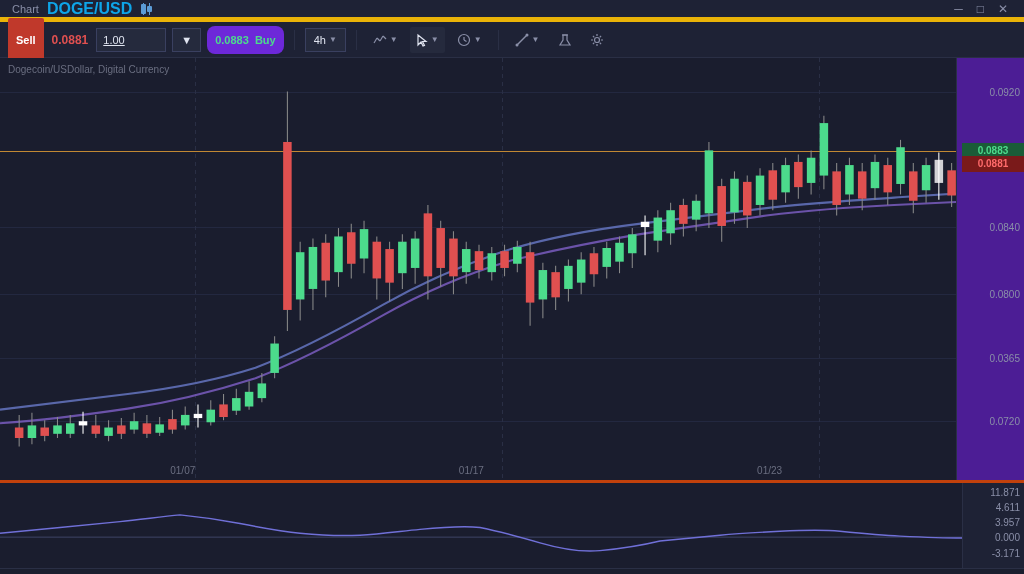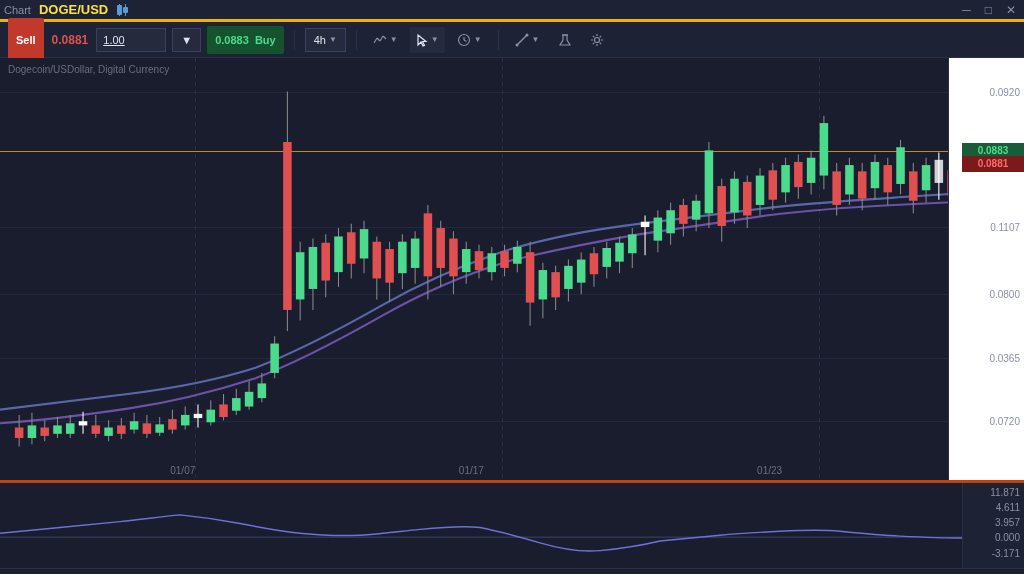--- a/index.html
+++ b/index.html
@@ -13,35 +13,35 @@
       font-size: 11px;
     }
 
     
     .title-bar {
       background: #1e2235;
       height: 22px;
       display: flex;
       align-items: center;
       justify-content: space-between;
-      padding: 0 4px;
-      border-bottom: 3px solid #eab308;
+      padding: 0 12px;
+      border-bottom: 5px solid #eab308;
     }
     .title-bar-left {
       display: flex;
       align-items: center;
       gap: 8px;
     }
     .title-bar-title {
       color: #8a8fa8;
       font-size: 11px;
     }
     .title-bar-symbol {
-      color: #fde047;
-      font-size: 13px;
+      color: #0ea5e9;
+      font-size: 16px;
       font-weight: bold;
     }
     .title-bar-icon {
       width: 16px;
       height: 14px;
       display: flex;
       align-items: center;
       justify-content: center;
       color: #5b9bd5;
       font-size: 10px;
@@ -82,27 +82,27 @@
       background: #252a3d;
       border: 1px solid #3a4060;
       color: #e0e4f0;
       padding: 3px 6px;
       font-size: 11px;
       width: 70px;
       height: 24px;
       text-decoration: underline;
     }
     .buy-btn {
-      background: #14532d;
+      background: #6d28d9;
       color: #4cdb8c;
       border: none;
       padding: 8px 8px;
       font-size: 11px;
       cursor: pointer;
-      border-radius: 2px;
+      border-radius: 8px;
       font-weight: bold;
     }
     .separator {
       width: 1px;
       height: 20px;
       background: #2a2f45;
       margin: 0 4px;
     }
     .toolbar-btn {
       background: transparent;
@@ -164,23 +164,23 @@
       left: 8px;
       color: #6a6e80;
       font-size: 10px;
     }
 
     
     .price-scale {
       position: absolute;
       right: 0;
       top: 0;
-      width: 76px;
+      width: 68px;
       height: 100%;
-      background: #ffffff;
+      background: #4c1d95;
       border-left: 1px solid #2a2f45;
     }
     .price-label {
       position: absolute;
       right: 4px;
       font-size: 10px;
       color: #8a8fa8;
       transform: translateY(-50%);
     }
     .price-tag {
@@ -644,21 +644,21 @@
 
     <line x1="942" y1="96" x2="942" y2="136" stroke="#888" stroke-width="1"></line>
     <rect x="938" y="103" width="8" height="22" fill="#e05050"></rect>
 
     <line x1="954" y1="93" x2="954" y2="133" stroke="#888" stroke-width="1"></line>
     <rect x="950" y="99" width="8" height="22" fill="#4cdb8c"></rect>
   </svg>
 
   <div class="price-scale">
     <div class="price-label" style="top:8%">0.0920</div>
-    <div class="price-label" style="top:40%">0.1107</div>
+    <div class="price-label" style="top:40%">0.0840</div>
     <div class="price-label" style="top:56%">0.0800</div>
     <div class="price-label" style="top:71%">0.0365</div>
     <div class="price-label" style="top:86%">0.0720</div>
 
     <div class="price-tag green" style="top:22%">
       <span>0.0883</span>
     </div>
     <div class="price-tag red" style="top:25%">
       <span>0.0881</span>
     </div>

